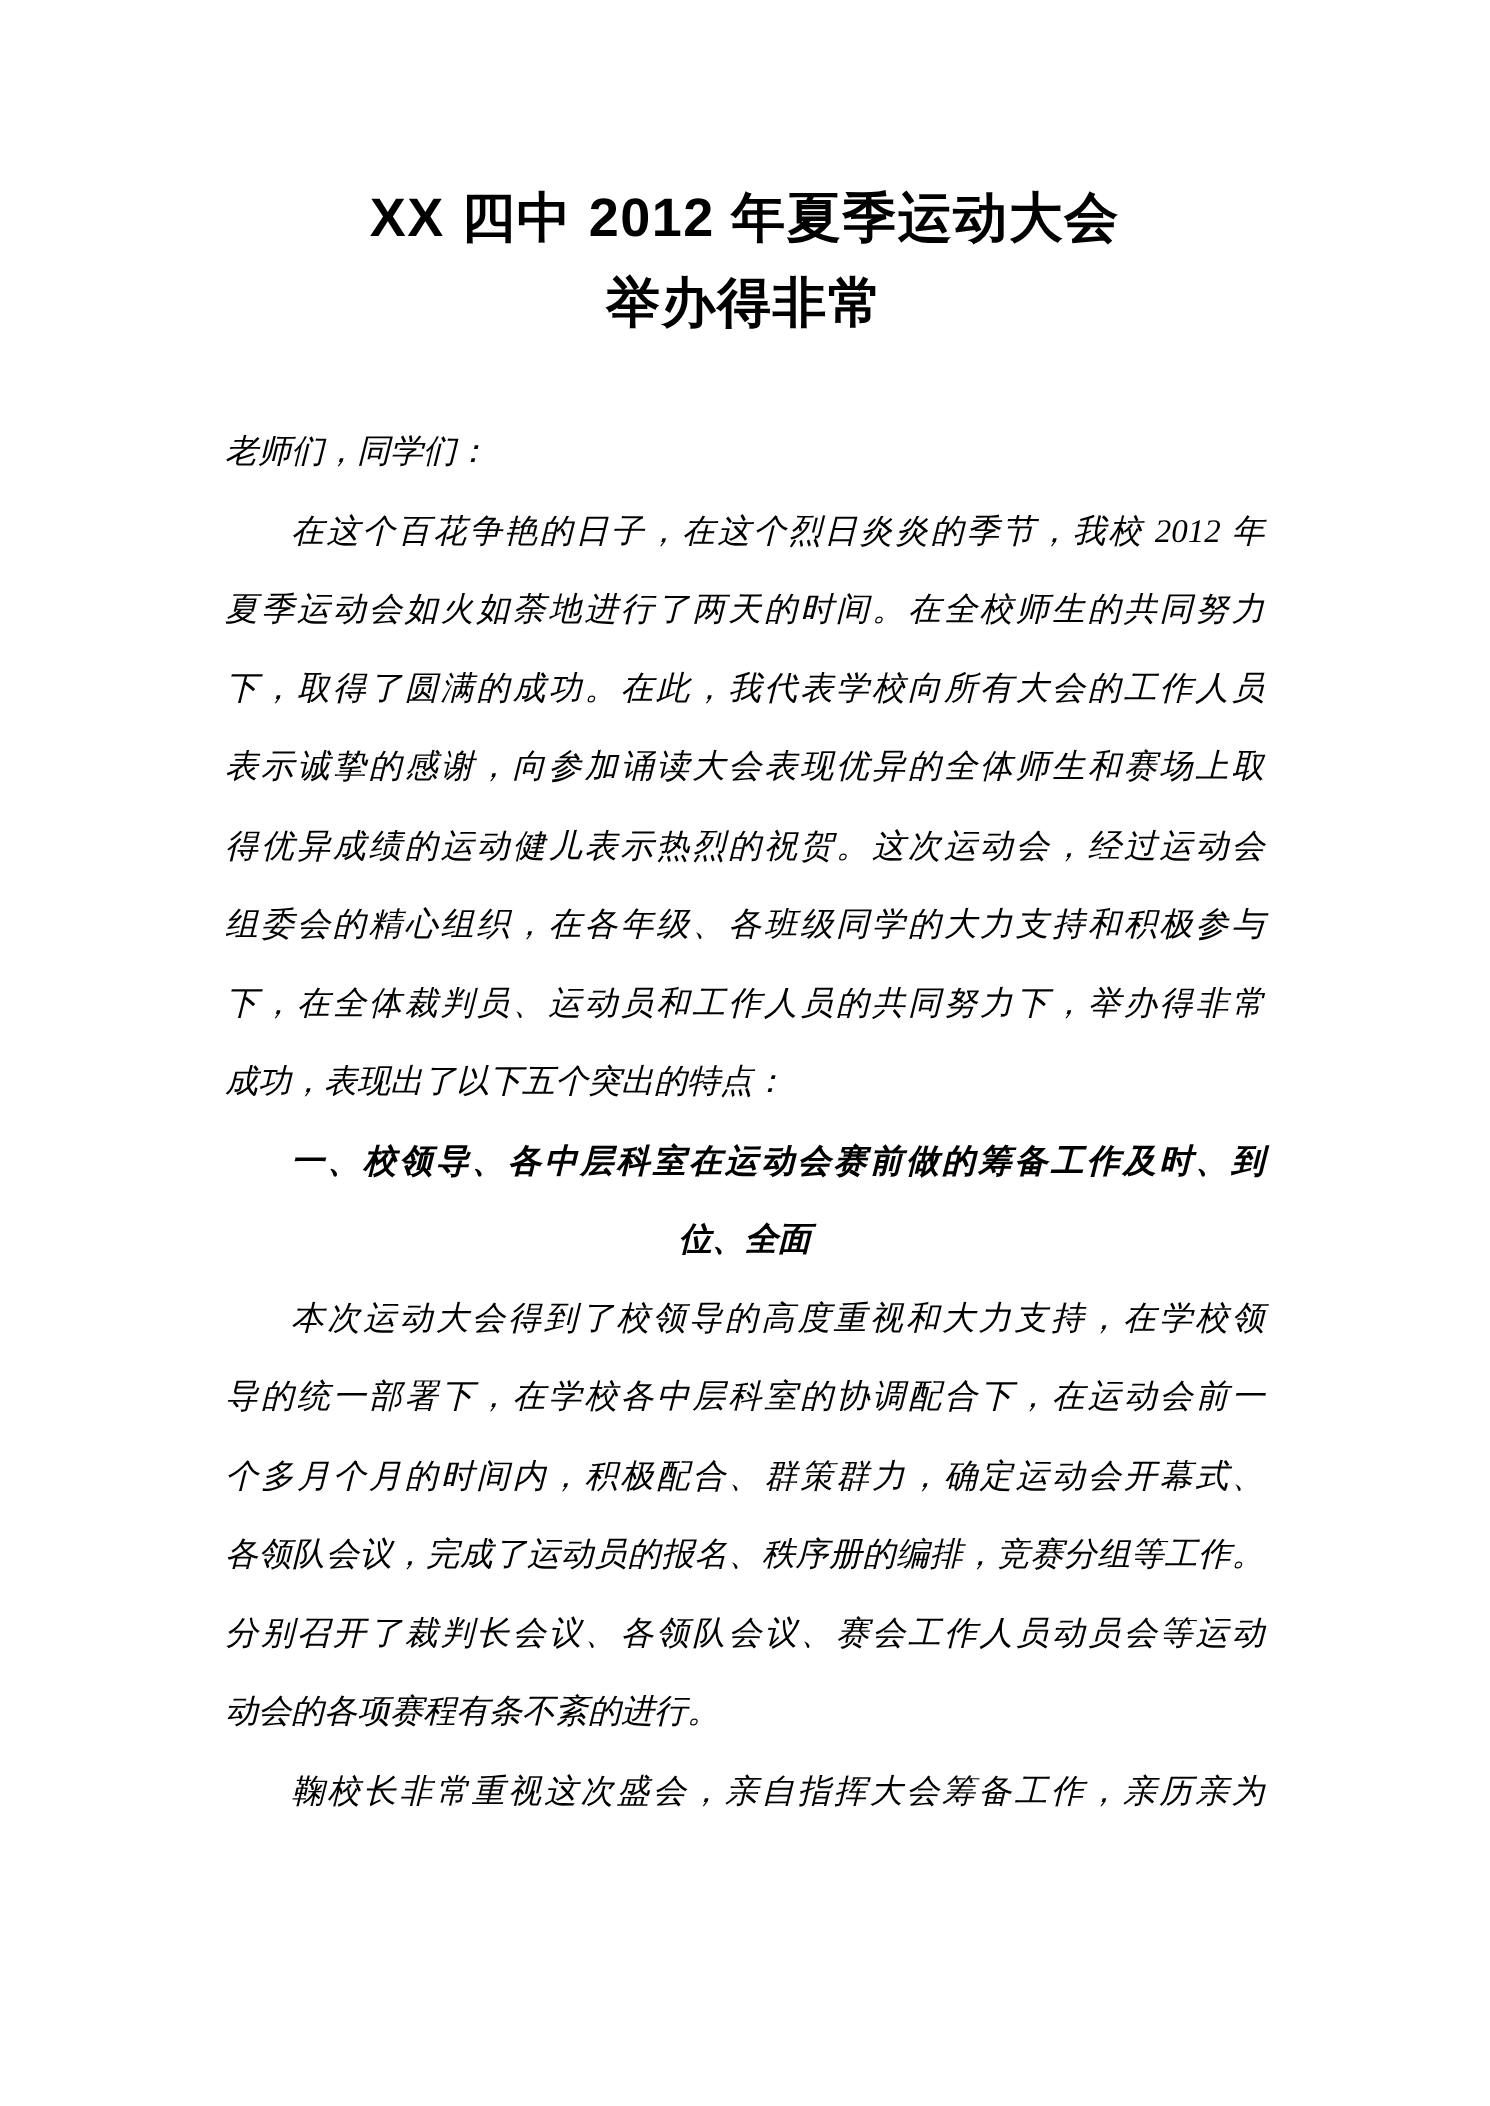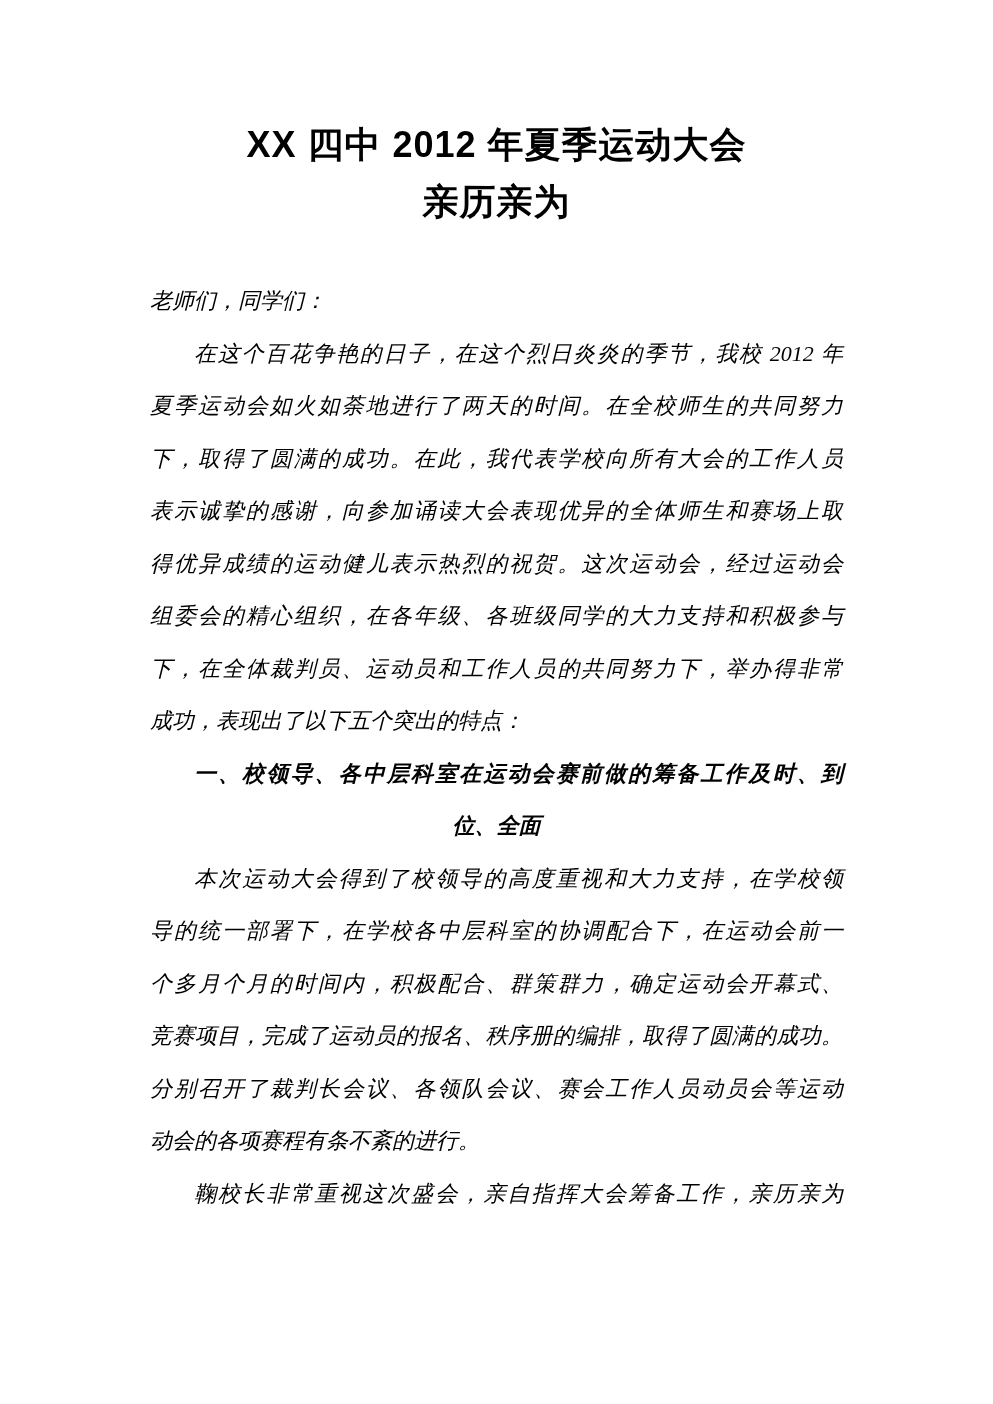--- a/index.html
+++ b/index.html
@@ -48,35 +48,35 @@
     font-family: "Liberation Sans", sans-serif;
     text-align: center;
   }
 </style>
 </head>
 <body>
 
 <div class="page">
   <div class="doc-title">
     <div>XX 四中 2012 年夏季运动大会</div>
-    <div>亲历亲为</div>
+    <div>举办得非常</div>
   </div>
   <div class="doc-body">
       <div class="line">老师们，同学们：</div>
       <div class="line justify indent">在这个百花争艳的日子，在这个烈日炎炎的季节，我校 2012 年</div>
       <div class="line justify">夏季运动会如火如荼地进行了两天的时间。在全校师生的共同努力</div>
       <div class="line justify">下，取得了圆满的成功。在此，我代表学校向所有大会的工作人员</div>
       <div class="line justify">表示诚挚的感谢，向参加诵读大会表现优异的全体师生和赛场上取</div>
       <div class="line justify">得优异成绩的运动健儿表示热烈的祝贺。这次运动会，经过运动会</div>
       <div class="line justify">组委会的精心组织，在各年级、各班级同学的大力支持和积极参与</div>
       <div class="line justify">下，在全体裁判员、运动员和工作人员的共同努力下，举办得非常</div>
       <div class="line">成功，表现出了以下五个突出的特点：</div>
       <div class="line justify indent bold">一、校领导、各中层科室在运动会赛前做的筹备工作及时、到</div>
       <div class="line bold">位、全面</div>
       <div class="line justify indent">本次运动大会得到了校领导的高度重视和大力支持，在学校领</div>
       <div class="line justify">导的统一部署下，在学校各中层科室的协调配合下，在运动会前一</div>
       <div class="line justify">个多月个月的时间内，积极配合、群策群力，确定运动会开幕式、</div>
-      <div class="line justify">竞赛项目，完成了运动员的报名、秩序册的编排，取得了圆满的成功。</div>
+      <div class="line justify">各领队会议，完成了运动员的报名、秩序册的编排，竞赛分组等工作。</div>
       <div class="line justify">分别召开了裁判长会议、各领队会议、赛会工作人员动员会等运动</div>
       <div class="line">动会的各项赛程有条不紊的进行。</div>
       <div class="line justify indent">鞠校长非常重视这次盛会，亲自指挥大会筹备工作，亲历亲为</div>
     </div>
 </div>
 
 </body></html>

